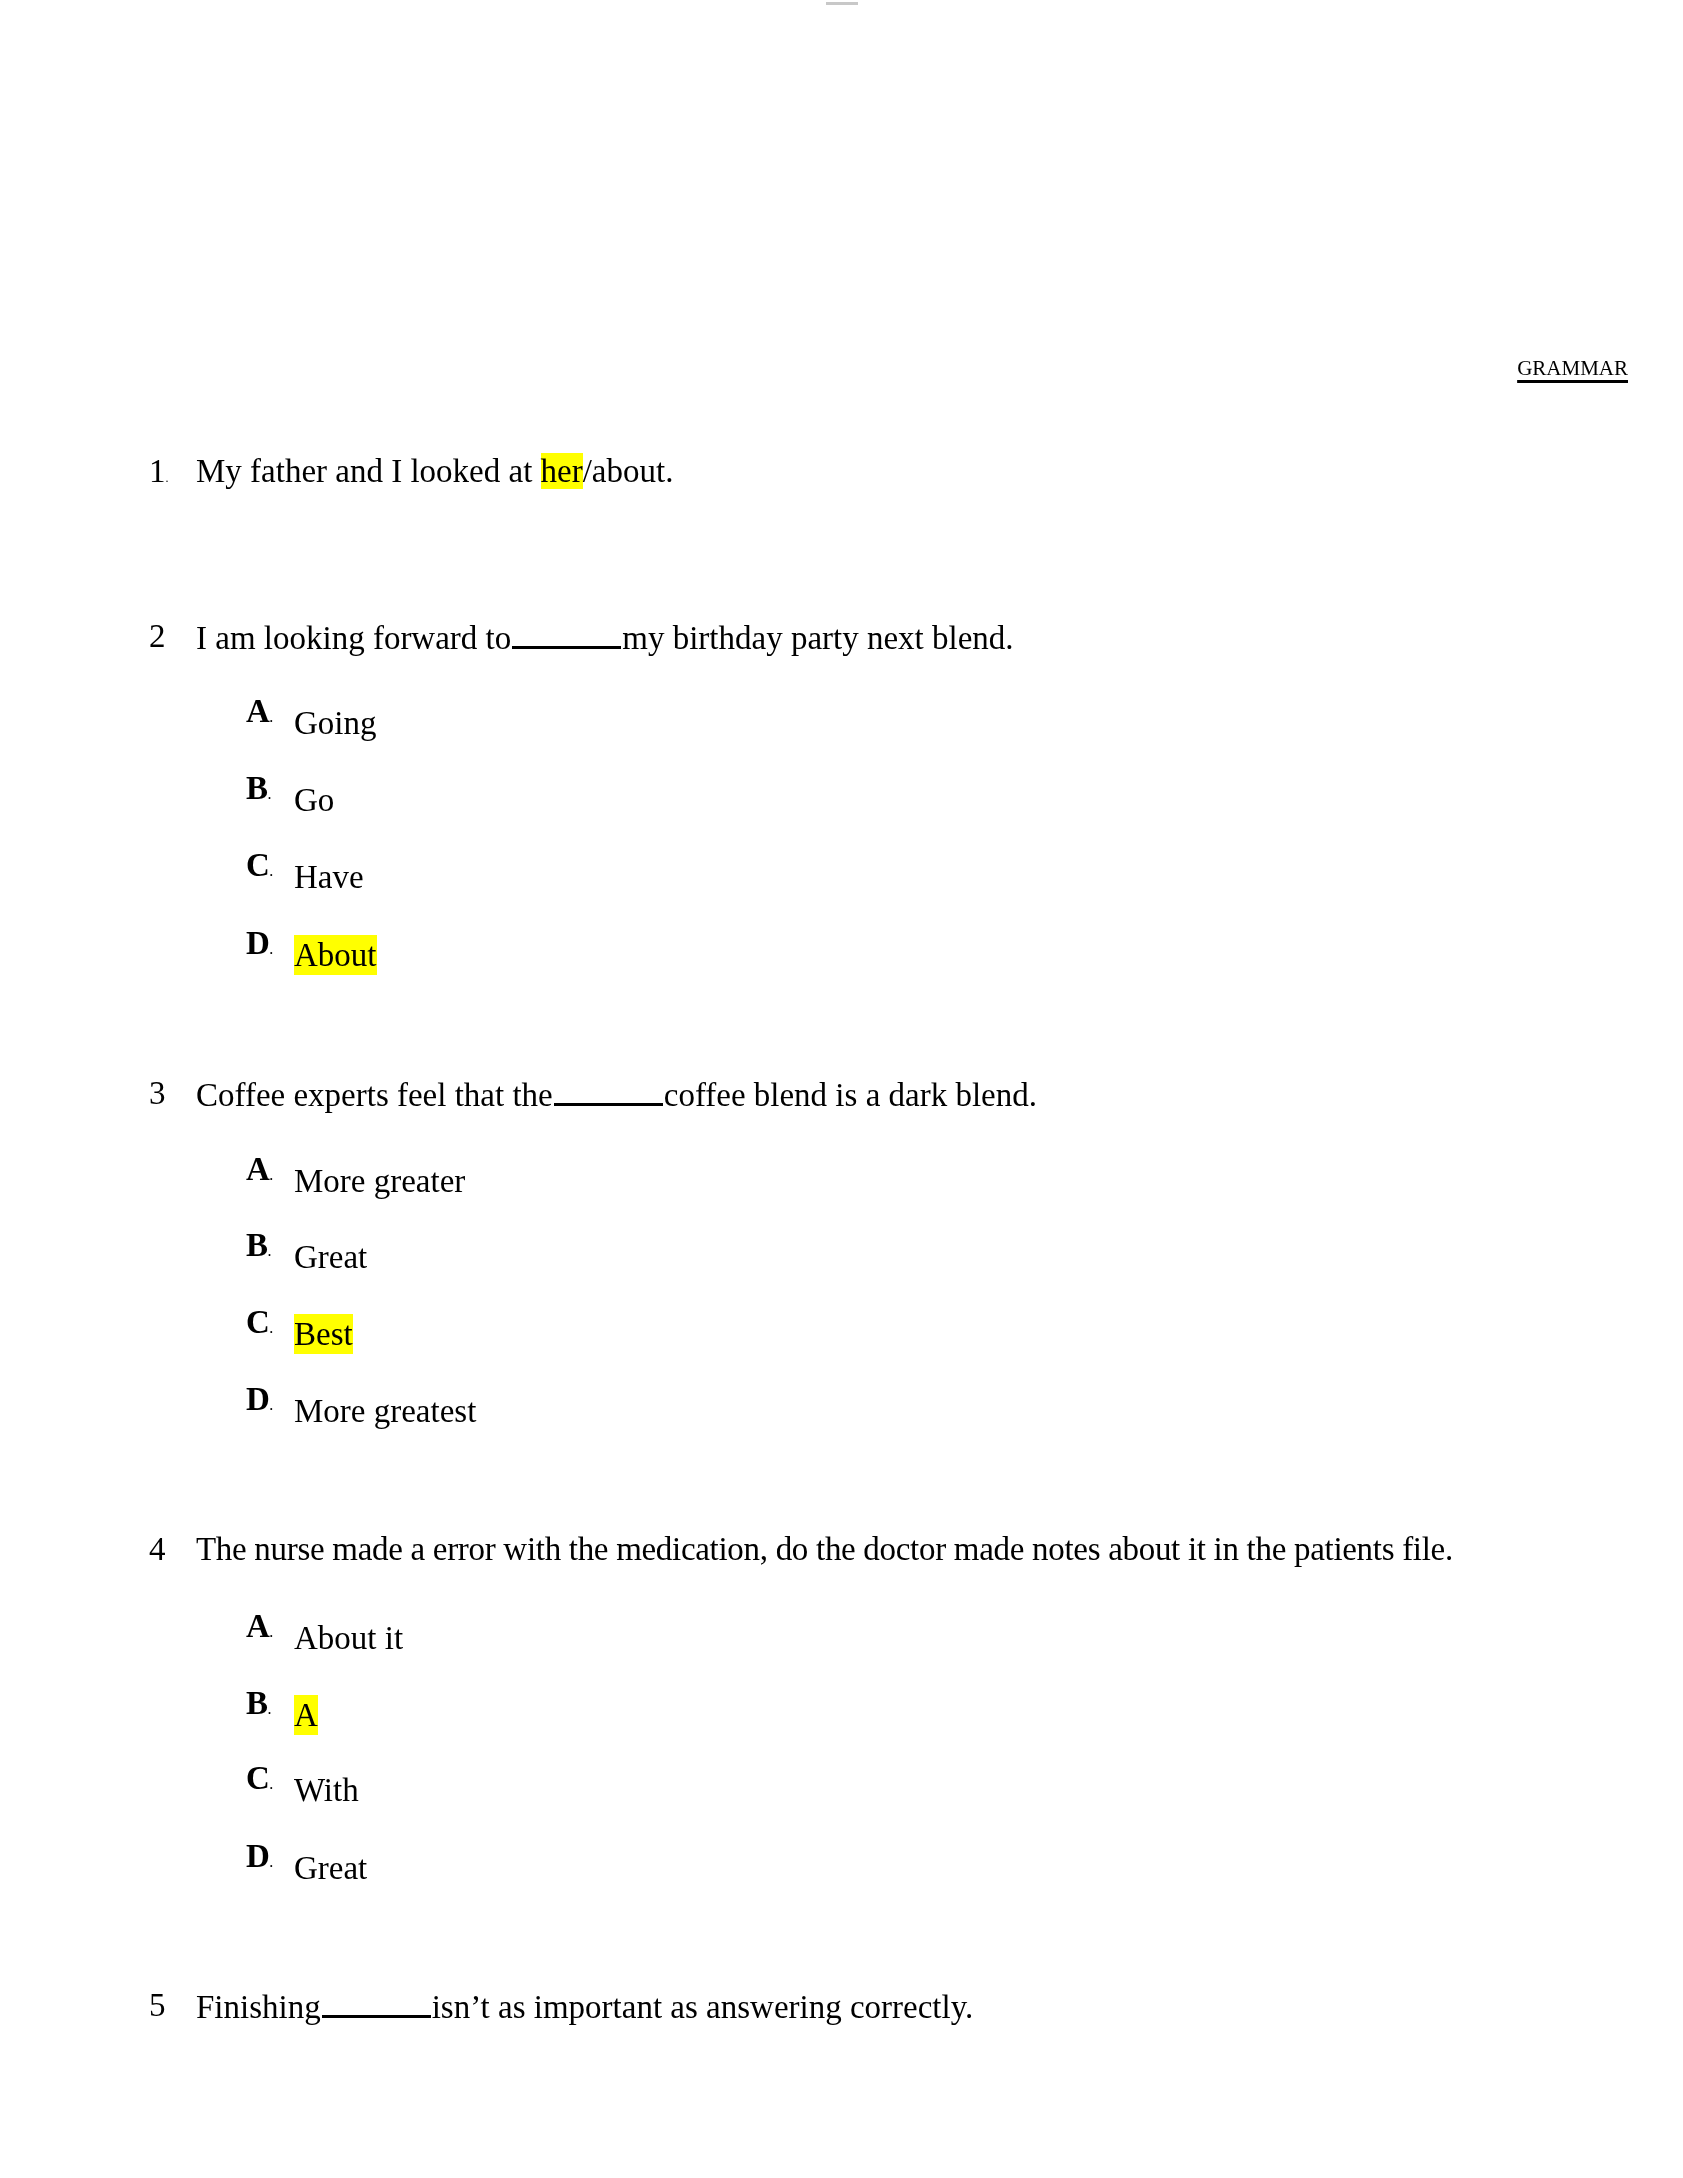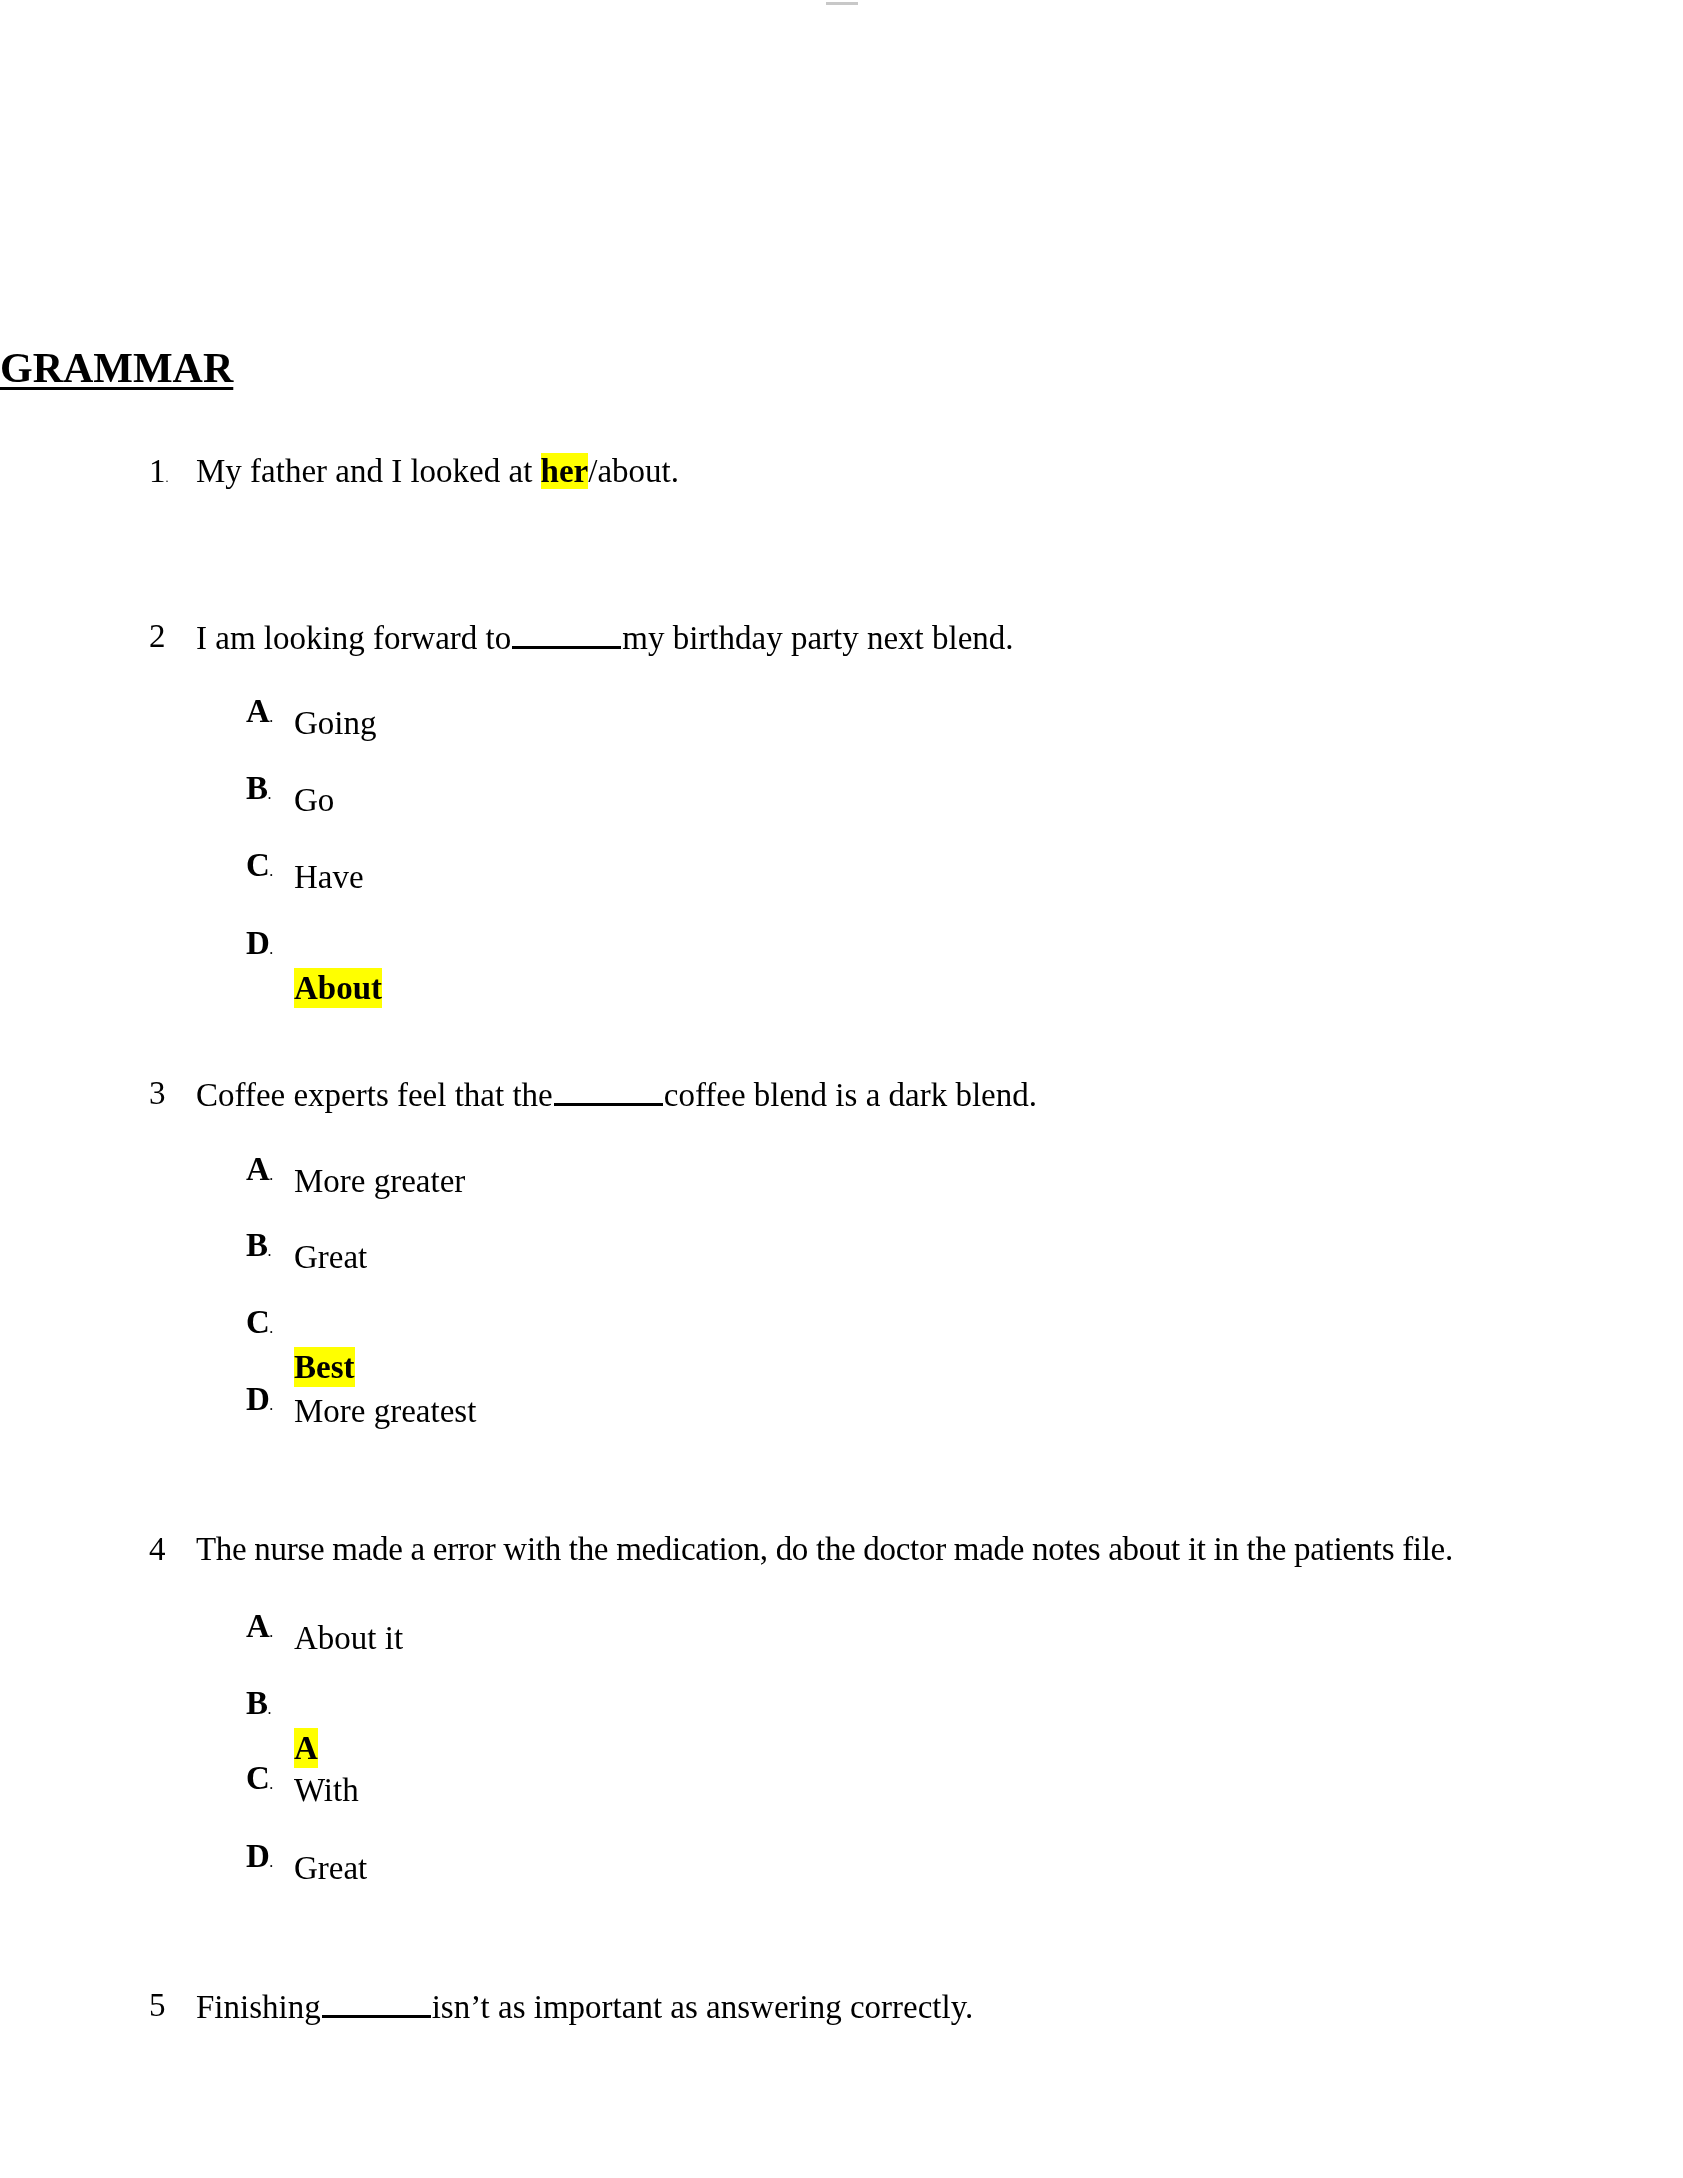--- a/index.html
+++ b/index.html
@@ -21,23 +21,23 @@
       top: 2px;
       width: 32px;
       height: 3px;
       background: #c8c8c8;
     }
     .title {
       position: absolute;
       left: 0;
       width: 1628px;
       top: 348px;
-      text-align: left;
-      font-weight: bold;
-      font-size: 42px;
+      text-align: right;
+      font-weight: normal;
+      font-size: 21px;
       line-height: 40px;
       text-decoration: underline;
       text-decoration-thickness: 3px;
       text-underline-offset: 5px;
     }
     .q-row {
       position: absolute;
       left: 0;
       height: 40px;
       font-size: 33px;
@@ -68,22 +68,21 @@
       top: 0;
       font-weight: bold;
     }
     .opt-text {
       position: absolute;
       left: 294px;
       top: 12px;
     }
     .hl {
       background: #ffff00;
-      font-weight: bold;
-      margin-top: 33px;
+      font-weight: normal;
     }
     .blank {
       display: inline-block;
       width: 109px;
       border-bottom: 3px solid #000;
       height: 30px;
       vertical-align: baseline;
       margin: 0 1px;
     }
     .dot {

